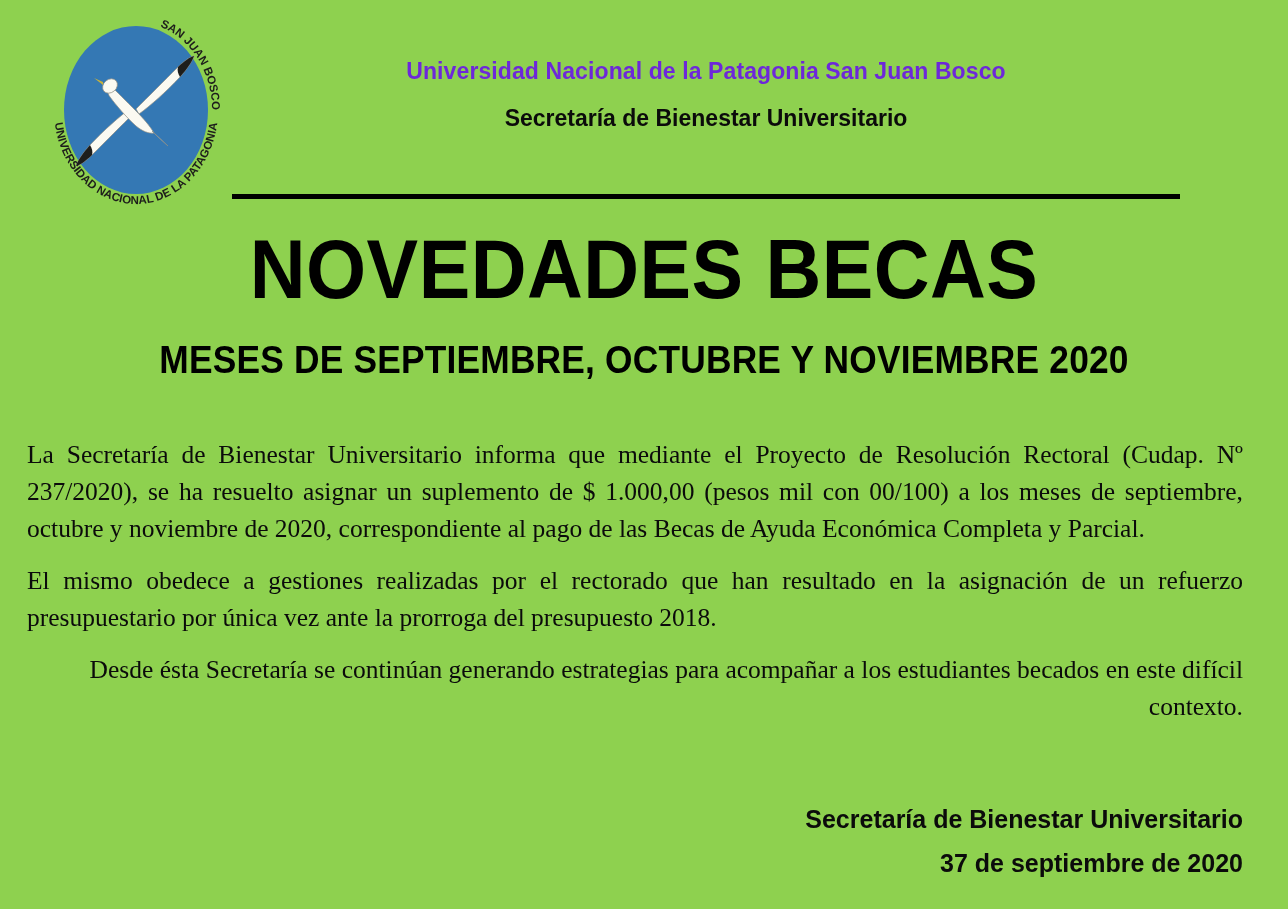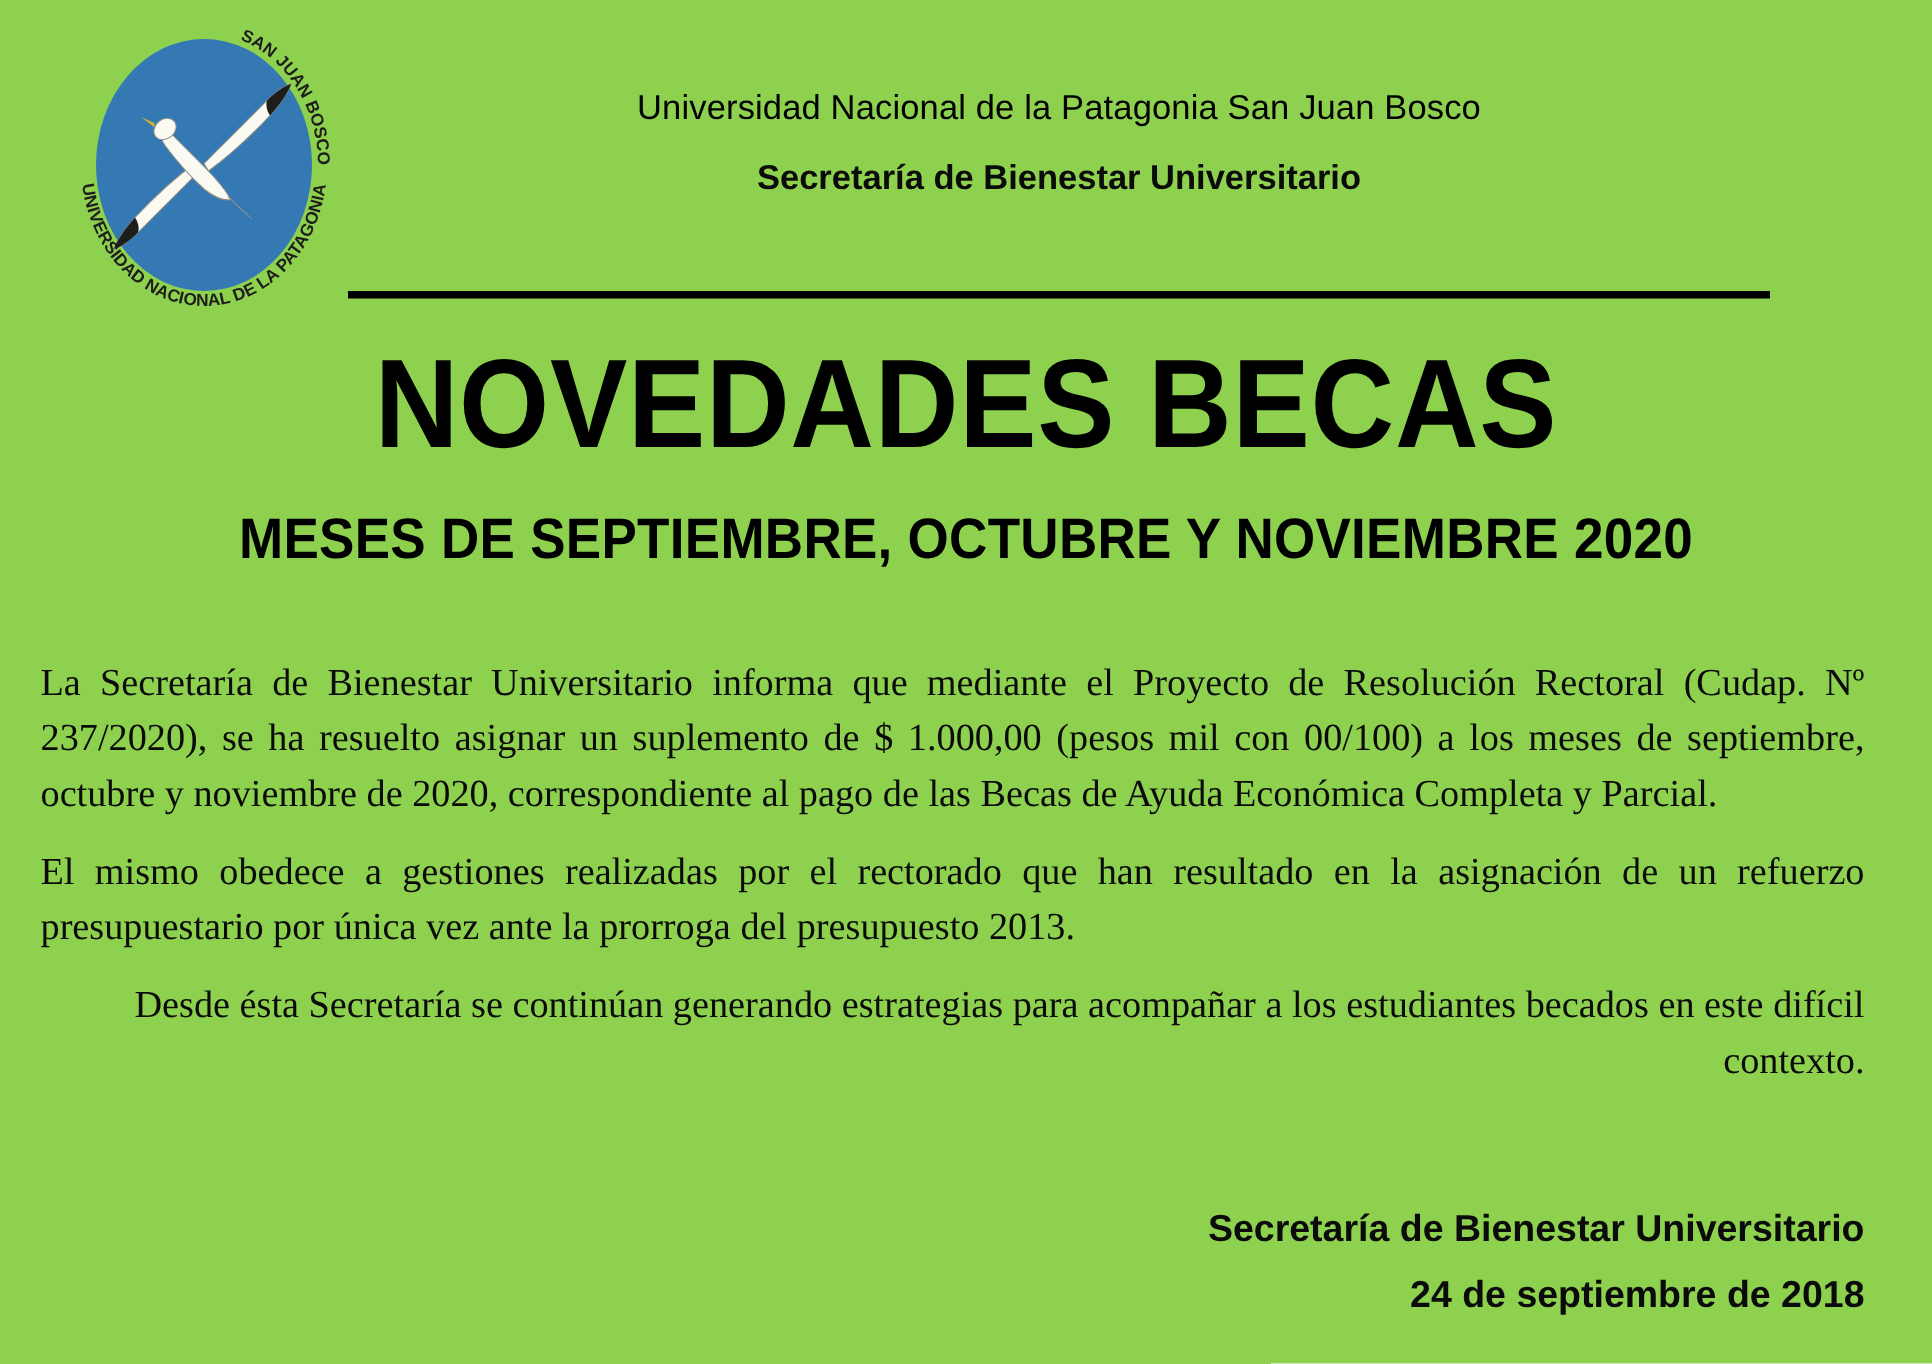--- a/index.html
+++ b/index.html
@@ -34,24 +34,24 @@
   
   .header {
     position: absolute;
     left: 232px;
     top: 56px;
     width: 948px;
     text-align: center;
   }
   .header-line1 {
     font-family: "Liberation Sans", sans-serif;
-    font-weight: normal;
+    font-weight: bold;
     font-size: 23px;
     letter-spacing: 0.1px;
-    color: #000000;
+    color: #6d28d9;
     line-height: 30px;
     white-space: nowrap;
   }
   .header-line2 {
     font-family: "Liberation Sans", sans-serif;
     font-weight: bold;
     font-size: 23px;
     color: #0b0b0b;
     line-height: 30px;
     margin-top: 17px;
@@ -180,22 +180,22 @@
     <div class="header-line2">Secretaría de Bienestar Universitario</div>
   </div>
 
   <div class="divider"></div>
 
   <div class="title">NOVEDADES BECAS</div>
   <div class="subtitle">MESES DE SEPTIEMBRE, OCTUBRE Y NOVIEMBRE 2020</div>
 
   <div class="body-copy">
     <p class="para">La Secretaría de Bienestar Universitario informa que mediante el Proyecto de Resolución Rectoral (Cudap. Nº 237/2020), se ha resuelto asignar un suplemento de $ 1.000,00 (pesos mil con 00/100) a los meses de septiembre, octubre y noviembre de 2020, correspondiente al pago de las Becas de Ayuda Económica Completa y Parcial.</p>
-    <p class="para">El mismo obedece a gestiones realizadas por el rectorado que han resultado en la asignación de un refuerzo presupuestario por única vez ante la prorroga del presupuesto 2013.</p>
+    <p class="para">El mismo obedece a gestiones realizadas por el rectorado que han resultado en la asignación de un refuerzo presupuestario por única vez ante la prorroga del presupuesto 2018.</p>
     <p class="para para-nojust">Desde ésta Secretaría se continúan generando estrategias para acompañar a los estudiantes becados en este difícil contexto.</p>
   </div>
 
   <div class="signature">
     <div class="sig-line">Secretaría de Bienestar Universitario</div>
-    <div class="sig-line">24 de septiembre de 2018</div>
+    <div class="sig-line">37 de septiembre de 2020</div>
   </div>
 
 </div>
 
 </body></html>

